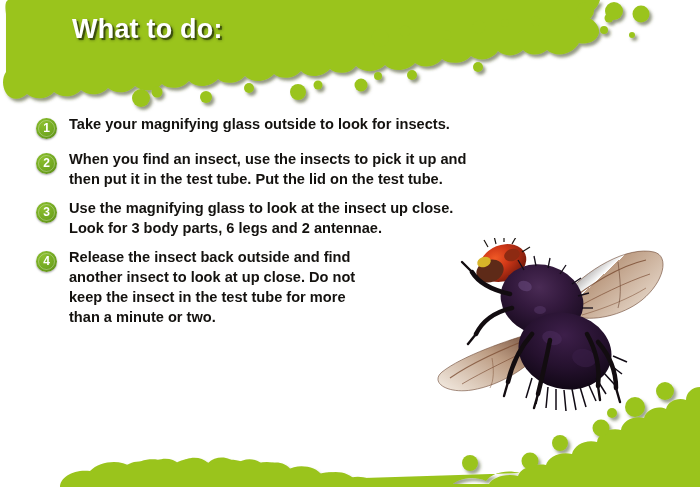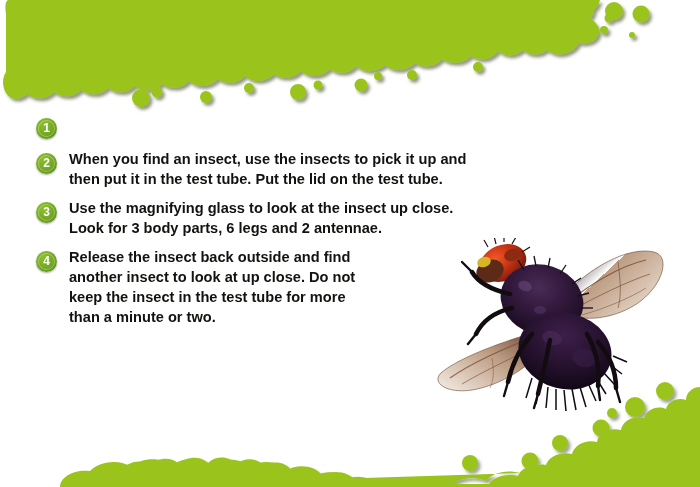--- a/index.html
+++ b/index.html
@@ -177,25 +177,27 @@
         <circle cx="585" cy="11" r="9" fill="#9ac41f"></circle>
         <circle cx="609" cy="18" r="4.5" fill="#9ac41f"></circle>
         <circle cx="614" cy="11" r="9" fill="#9ac41f"></circle>
         <circle cx="641" cy="14" r="8.5" fill="#9ac41f"></circle>
         <circle cx="604" cy="30" r="4" fill="#9ac41f"></circle>
         <circle cx="632" cy="35" r="3" fill="#9ac41f"></circle>
       </g>
     </svg>
   </div>
 
+  <div id="page-title">What to do:</div>
 
   <div id="steps">
 
     <div class="step">
       <span class="step-badge">1</span>
+      <span class="step-text">Take your magnifying glass outside to look for insects.</span>
     </div>
 
     <div class="step">
       <span class="step-badge">2</span>
       <span class="step-text">When you find an insect, use the insects to pick it up and
 then put it in the test tube. Put the lid on the test tube.</span>
     </div>
 
     <div class="step">
       <span class="step-badge">3</span>

